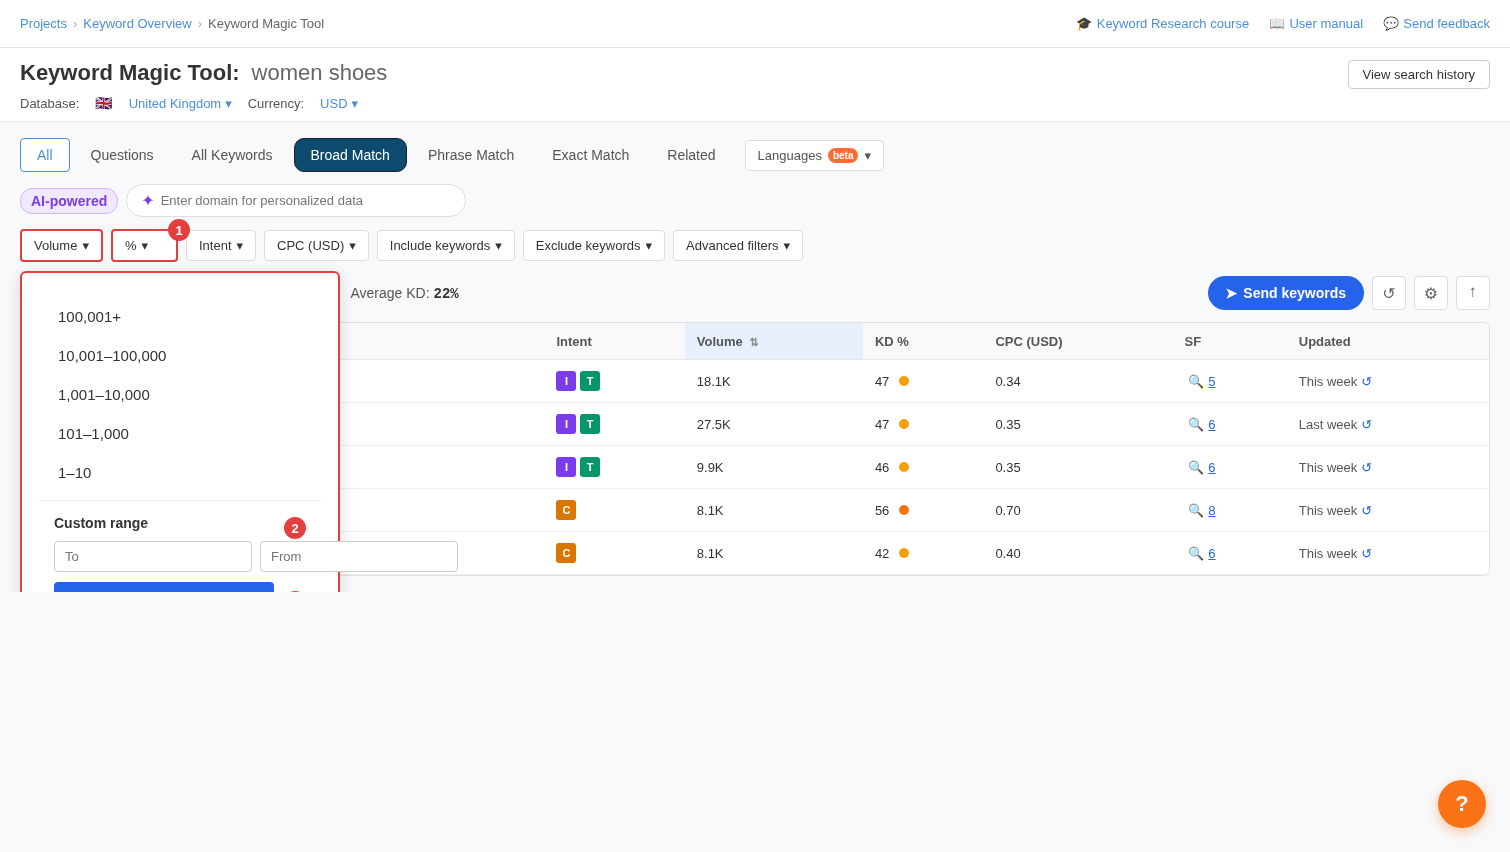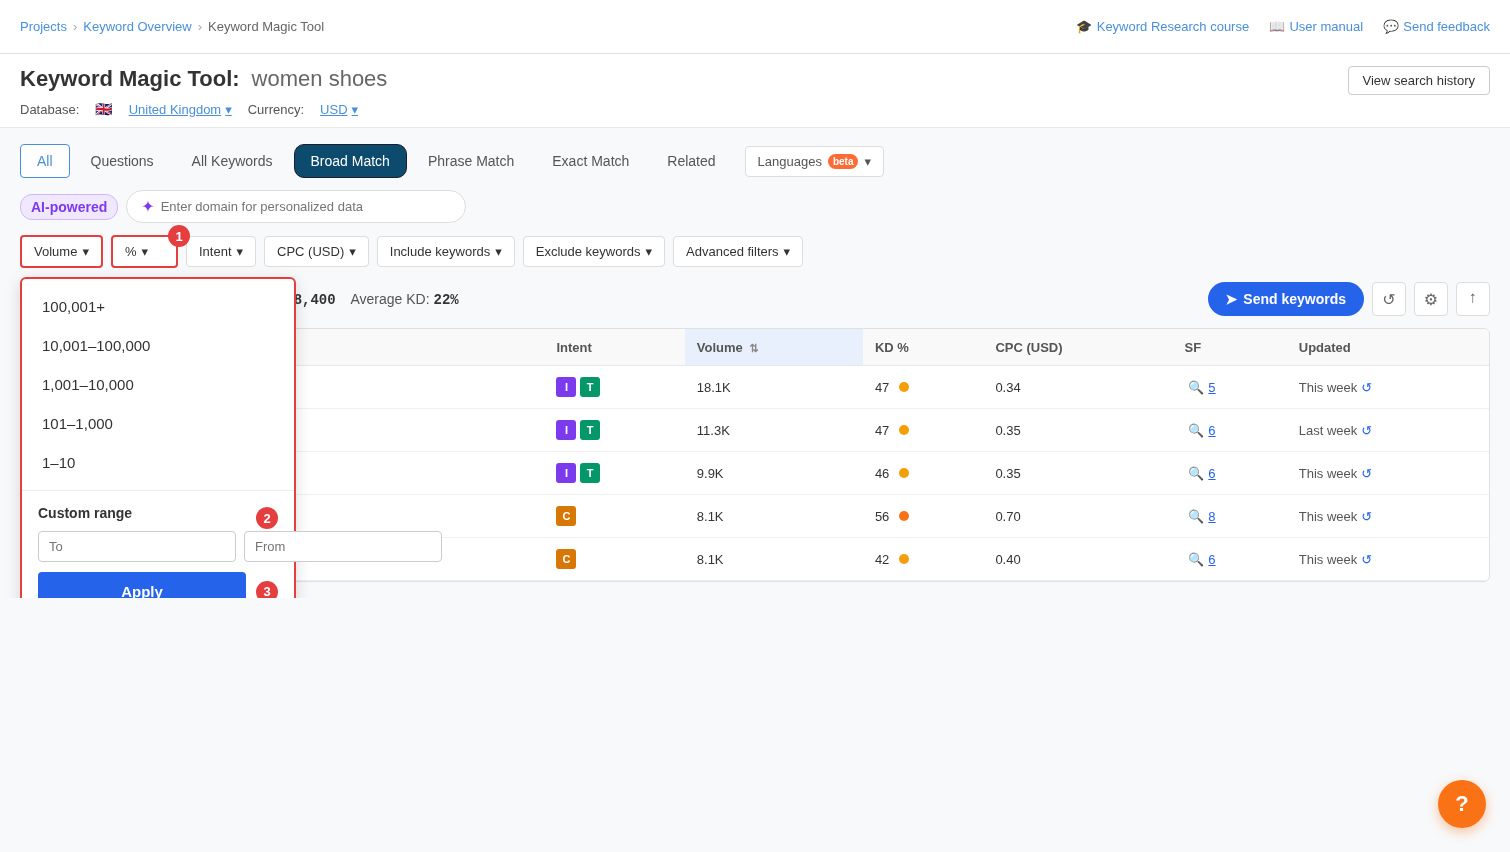--- a/index.html
+++ b/index.html
@@ -1,31 +1,31 @@
 <!DOCTYPE html>
 <html><head>
   <meta charset="utf-8">
   <style>
     * { box-sizing: border-box; margin: 0; padding: 0; }
     body { font-family: -apple-system, BlinkMacSystemFont, 'Segoe UI', Arial, sans-serif; font-size: 14px; background: #f8f9fa; color: #333; }
 
-    .top-bar { background: #fff; border-bottom: 1px solid #e0e0e0; padding: 0 20px; display: flex; align-items: center; justify-content: space-between; height: 54px; }
+    .top-bar { background: #fff; border-bottom: 1px solid #e0e0e0; padding: 0 20px; display: flex; align-items: center; justify-content: space-between; height: 48px; }
     .breadcrumb { display: flex; align-items: center; gap: 6px; font-size: 13px; color: #666; }
     .breadcrumb span { color: #666; }
     .breadcrumb a { color: #4a90d9; text-decoration: none; }
     .breadcrumb .sep { color: #aaa; }
     .top-bar-links { display: flex; align-items: center; gap: 20px; }
     .top-bar-link { color: #4a90d9; font-size: 13px; text-decoration: none; display: flex; align-items: center; gap: 4px; cursor: pointer; }
 
     .header-section { background: #fff; padding: 12px 20px 10px; border-bottom: 1px solid #e8e8e8; }
     .page-title { font-size: 22px; font-weight: 700; color: #333; display: flex; align-items: center; gap: 8px; }
     .page-title-keyword { font-weight: 400; color: #666; margin-left: 4px; }
     .header-row2 { display: flex; align-items: center; justify-content: space-between; margin-top: 6px; }
     .db-info { display: flex; align-items: center; gap: 16px; font-size: 13px; color: #555; }
-    .db-link { color: #4a90d9; cursor: pointer; display: flex; align-items: center; gap: 4px; text-decoration: underline; }
+    .db-link { color: #4a90d9; cursor: pointer; display: flex; align-items: center; gap: 4px; }
     .view-history-btn { border: 1px solid #ccc; background: #fff; border-radius: 4px; padding: 6px 14px; font-size: 13px; cursor: pointer; color: #333; }
 
     .main-content { padding: 16px 20px; }
 
     .tabs-row { display: flex; align-items: center; gap: 4px; margin-bottom: 12px; }
     .tab { padding: 8px 16px; border-radius: 4px; cursor: pointer; font-size: 14px; border: 1px solid transparent; background: transparent; color: #555; white-space: nowrap; }
     .tab.active { border-color: #4a90d9; color: #4a90d9; background: #fff; }
     .tab.selected { background: #0c4a6e; color: #fff; border-color: #1e1e2e; border-radius: 10px; }
     .languages-btn { display: flex; align-items: center; gap: 6px; padding: 7px 12px; border: 1px solid #ddd; border-radius: 4px; background: #fff; cursor: pointer; font-size: 13px; color: #555; margin-left: 8px; }
     .beta-badge { background: #ff6b35; color: #fff; font-size: 10px; font-weight: 700; padding: 2px 5px; border-radius: 10px; }
@@ -33,21 +33,21 @@
     .ai-row { display: flex; align-items: center; gap: 8px; margin-bottom: 12px; }
     .ai-powered-badge { background: #f0e8ff; color: #7c3aed; font-size: 14px; font-weight: 600; padding: 4px 10px; border-radius: 12px; border: 1px solid #d8b4fe; }
     .ai-input { display: flex; align-items: center; gap: 6px; border: 1px solid #ddd; border-radius: 20px; padding: 6px 14px; background: #fff; min-width: 340px; cursor: text; }
     .ai-input input { border: none; outline: none; font-size: 13px; color: #999; width: 280px; background: transparent; }
     .sparkle { color: #7c3aed; font-size: 16px; }
 
     .filters-row { display: flex; align-items: center; gap: 8px; flex-wrap: wrap; margin-bottom: 14px; position: relative; }
     .filter-btn { display: flex; align-items: center; gap: 5px; padding: 7px 12px; border: 1px solid #ddd; border-radius: 4px; background: #fff; cursor: pointer; font-size: 13px; color: #333; white-space: nowrap; }
 
     
-    .volume-dropdown { position: absolute; top: 42px; left: 0; z-index: 100; background: #fff; border: 2px solid #e53e3e; border-radius: 6px; width: 276px; padding: 0; box-shadow: 0 4px 16px rgba(0,0,0,0.15); }
+    .volume-dropdown { position: absolute; top: 42px; left: 0; z-index: 100; background: #fff; border: 2px solid #e53e3e; border-radius: 6px; width: 320px; padding: 16px; box-shadow: 0 4px 16px rgba(0,0,0,0.15); }
     .dropdown-options { padding: 8px 0; }
     .dropdown-option { padding: 11px 20px; font-size: 15px; color: #333; cursor: pointer; }
     .custom-range-section { padding: 14px 16px; border-top: 1px solid #eee; }
     .custom-range-label { font-weight: 700; font-size: 14px; color: #333; margin-bottom: 10px; }
     .custom-range-inputs { display: flex; gap: 8px; margin-bottom: 10px; }
     .range-input { flex: 1; border: 1px solid #ccc; border-radius: 4px; padding: 7px 10px; font-size: 13px; color: #999; outline: none; }
     .apply-btn { width: 100%; background: #2563eb; color: #fff; border: none; border-radius: 4px; padding: 11px; font-size: 15px; font-weight: 600; cursor: pointer; }
 
     
     .red-outline { border: 2px solid #e53e3e !important; }
@@ -310,21 +310,21 @@
       <input type="checkbox" style="">
     </td>
     <td>
       <div class="kw-cell">
         <span class="add-icon">⊕</span>
         <a class="kw-link">womens shoes</a>
         <span class="table-icon">⊟</span>
       </div>
     </td>
     <td><span class="intent-badge intent-i">I</span> <span class="intent-badge intent-t">T</span></td>
-    <td>11.3K</td>
+    <td>27.5K</td>
     <td>
       47 <span class="kd-dot dot-yellow"></span>
     </td>
     <td>0.35</td>
     <td>
       <span class="table-icon">🔍</span>
       <span class="sf-val">6</span>
     </td>
     <td>
       <div class="updated-cell">

